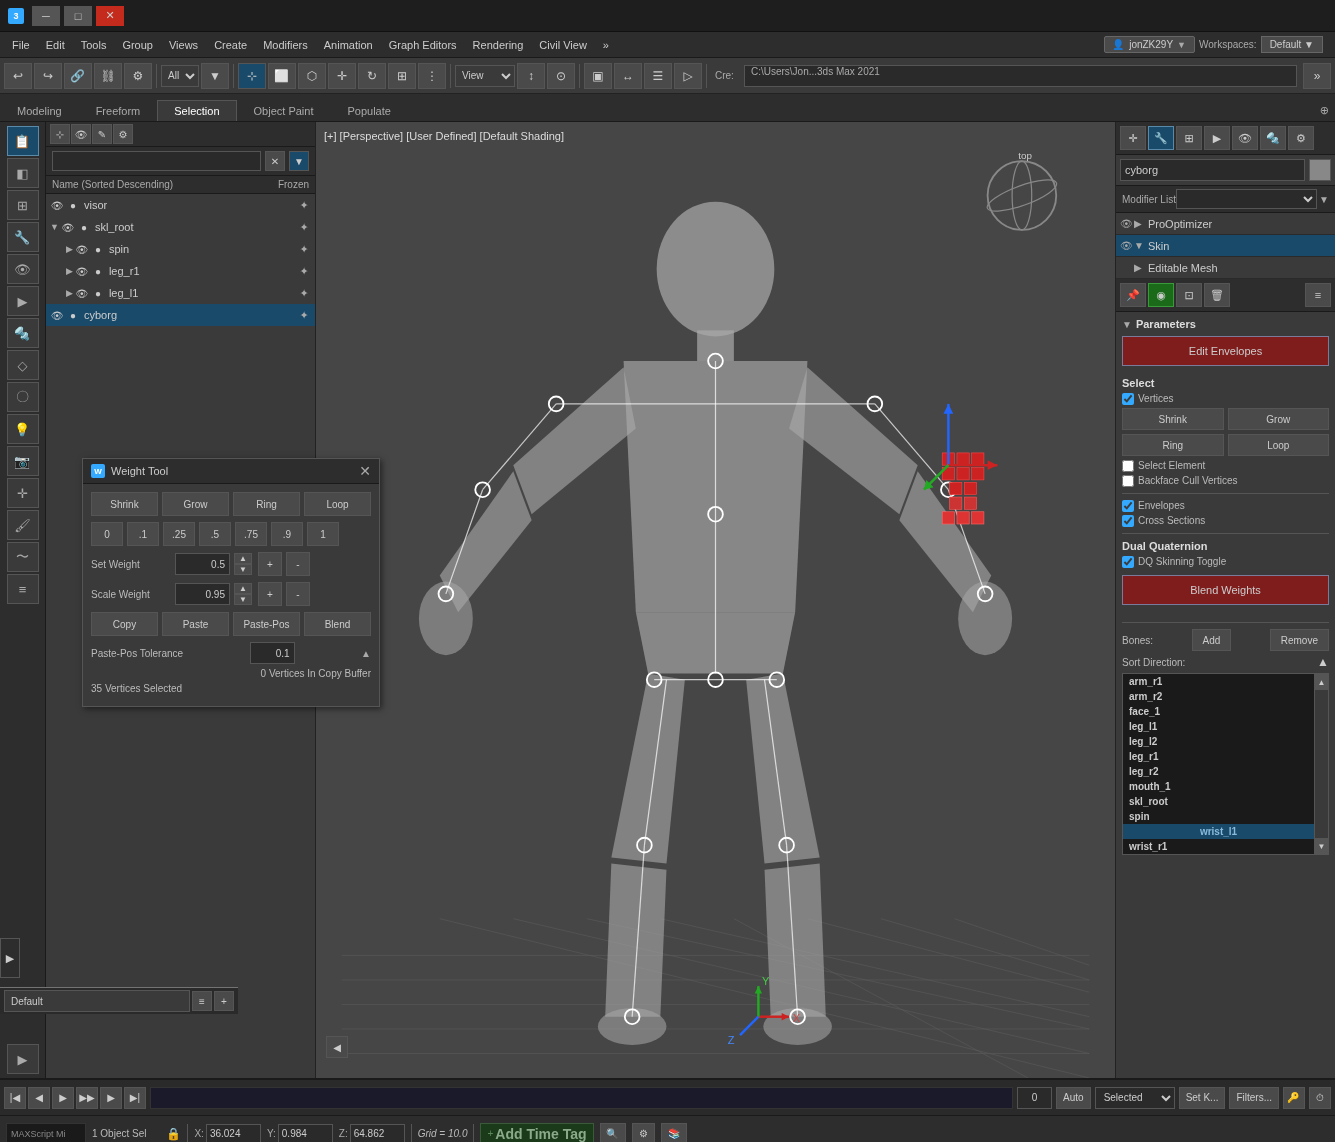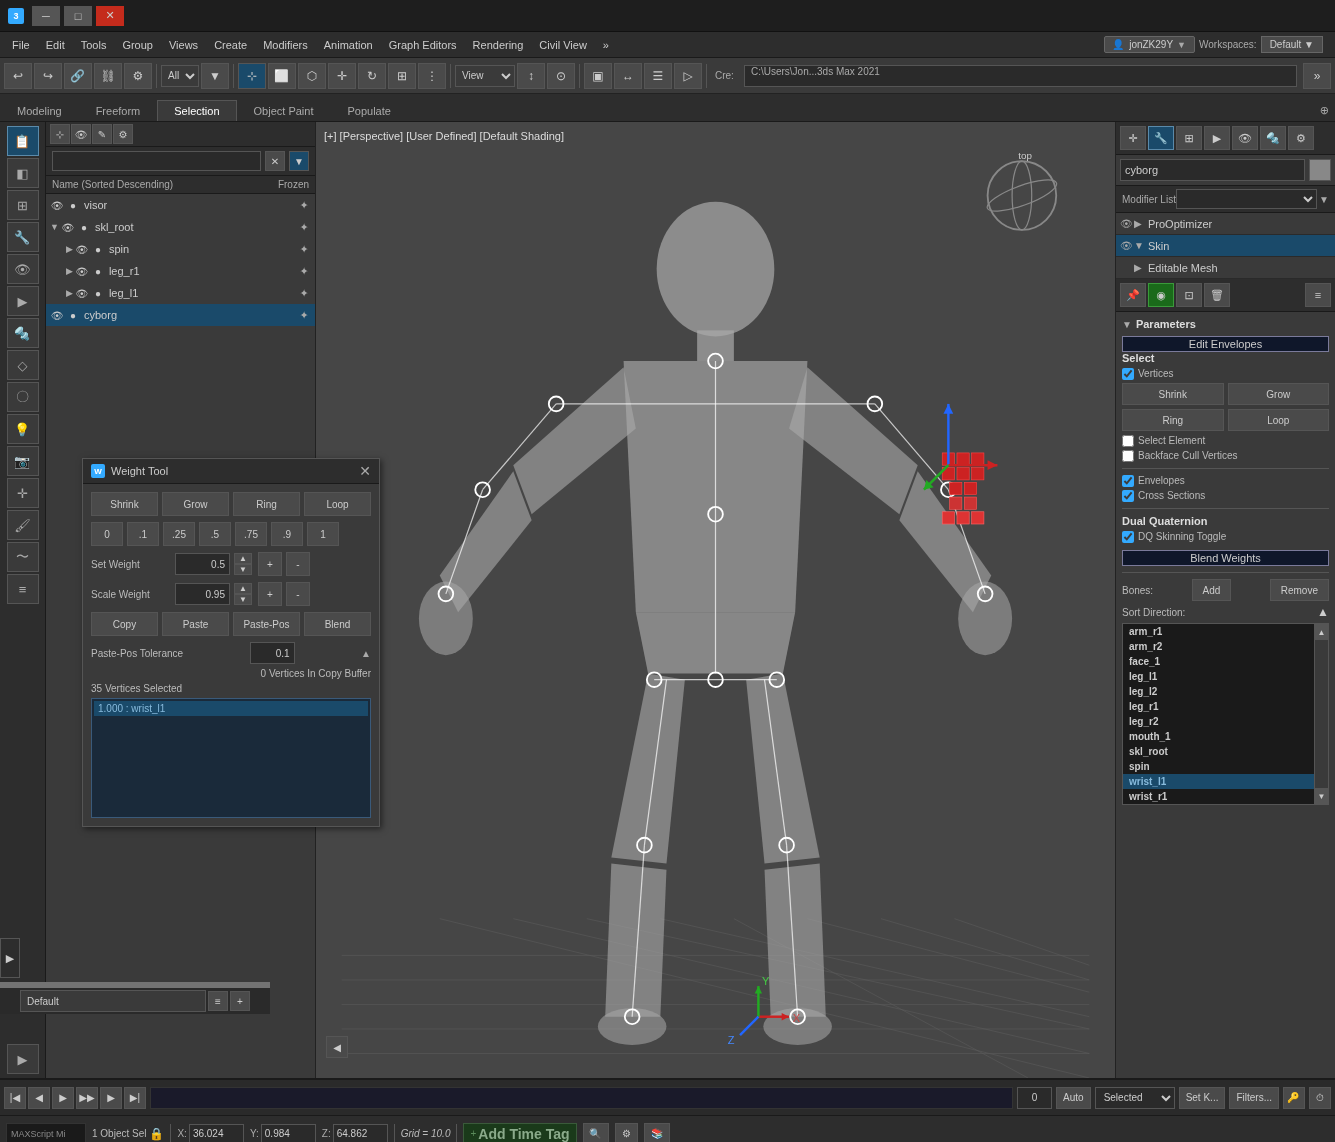--- a/index.html
+++ b/index.html
@@ -93,36 +93,36 @@
     .mod-expand { width: 14px; color: #aaa; font-size: 10px; }
     .mod-name { flex: 1; font-size: 11px; color: #ccc; }
     .mod-toolbar { background: #2d2d2d; padding: 4px; display: flex; gap: 2px; border-bottom: 1px solid #1a1a1a; }
     .mod-btn { width: 26px; height: 24px; background: #4a4a4a; border: 1px solid #555; color: #ccc; font-size: 11px; cursor: pointer; display: flex; align-items: center; justify-content: center; }
     .mod-btn.active { background: #1a6a1a; border-color: #3a9a3a; }
 
     
     .params-section { padding: 6px; }
     .params-header { display: flex; align-items: center; gap: 4px; margin-bottom: 6px; font-size: 11px; font-weight: bold; color: #ddd; }
     .params-collapse { color: #aaa; font-size: 10px; cursor: pointer; }
-    .params-btn { width: 100%; height: 16px; background: #0f172a; border: 1px solid #7a7a9a; color: #ccc; font-size: 11px; cursor: pointer; margin-bottom: 0; }
+    .params-btn { width: 100%; height: 30px; background: #7f1d1d; border: 1px solid #7a7a9a; color: #ccc; font-size: 11px; cursor: pointer; margin-bottom: 11px; }
     .params-sub { font-size: 11px; font-weight: bold; color: #ddd; margin-bottom: 4px; }
     .params-row { display: flex; gap: 4px; margin-bottom: 4px; }
     .params-check-row { display: flex; gap: 4px; margin-bottom: 3px; }
     .params-checkbox { width: 12px; height: 12px; accent-color: #3af; }
     .params-check-label { font-size: 10px; color: #bbb; }
     .params-btn-sm { flex: 1; height: 22px; background: #4a4a4a; border: 1px solid #555; color: #ccc; font-size: 10px; cursor: pointer; }
     .section-divider { height: 1px; background: #555; margin: 6px 0; }
     .bones-row { display: flex; align-items: center; justify-content: space-between; margin-bottom: 4px; }
     .bones-label { font-size: 10px; color: #bbb; }
     .bones-btn { height: 22px; padding: 0 10px; background: #4a4a4a; border: 1px solid #555; color: #ccc; font-size: 10px; cursor: pointer; }
     .sort-row { display: flex; align-items: center; justify-content: space-between; margin-bottom: 4px; }
     .sort-label { font-size: 10px; color: #bbb; }
     .sort-arrow { color: #ccc; font-size: 12px; cursor: pointer; }
     .bones-list-item { padding: 2px 6px; font-size: 10px; color: #ccc; cursor: pointer; }
-    .bones-list-item.selected { background: #1a4a6a; color: #88bbdd; }
+    .bones-list-item.selected { background: #1a4a6a; color: #88bbdd; text-align: center; }
 
     
     #status-bar { background: #2d2d2d; height: 36px; display: flex; align-items: center; padding: 0 6px; gap: 6px; border-top: 1px solid #1a1a1a; font-size: 10px; color: #bbb; }
     .status-btn { height: 22px; padding: 0 6px; background: #4a4a4a; border: 1px solid #555; color: #ccc; font-size: 10px; cursor: pointer; }
     .status-coord { display: flex; align-items: center; gap: 2px; }
     .coord-label { color: #aaa; }
     .coord-input { width: 55px; height: 20px; background: #2a2a2a; border: 1px solid #555; color: #ccc; font-size: 10px; padding: 0 3px; }
     .status-sep { width: 1px; height: 20px; background: #555; }
     .playback-btn { width: 22px; height: 22px; background: #4a4a4a; border: 1px solid #555; color: #ccc; cursor: pointer; display: flex; align-items: center; justify-content: center; font-size: 10px; }
     .selected-combo { height: 22px; background: #2a2a2a; border: 1px solid #555; color: #ccc; font-size: 10px; padding: 0 4px; width: 80px; }
@@ -314,21 +314,21 @@
           <span class="row-icon">👁</span>
           <span class="row-icon">●</span>
         </div>
         <span class="row-name">cyborg</span>
         <span class="row-freeze">✦</span>
       </div>
     </div>
 
     <div style="position:absolute; left:0; bottom:100px; width:20px; height:40px; background:#2d2d2d; border:1px solid #555; display:flex; align-items:center; justify-content:center; cursor:pointer;">▶</div>
 
-    <div style="position:absolute; bottom:64px; left:0; width:270px; display:flex; align-items:center; gap:2px; padding:2px 20px; background:#2a2a2a; border-top:6px solid #737373;">
+    <div style="position:absolute; bottom:64px; left:0; width:238px; display:flex; align-items:center; gap:2px; padding:2px 4px; background:#2a2a2a; border-top:1px solid #737373;">
       <div style="flex:1; height:22px; background:#3a3a3a; border:1px solid #555; display:flex; align-items:center; padding:0 6px; font-size:10px; color:#ccc;">Default</div>
       <button class="scene-toolbar-btn">≡</button>
       <button class="scene-toolbar-btn">+</button>
     </div>
   </div>
 
   <div id="viewport" style="position:relative; flex:1; background: #464646; overflow:hidden;">
     <div id="viewport-header">
       <span>[+] [Perspective] [User Defined] [Default Shading]</span>
     </div>
@@ -658,23 +658,20 @@
     <div style="display:flex;align-items:center;justify-content:space-between;margin-bottom:4px;">
       <span style="font-size:10px;color:#bbb;">Paste-Pos Tolerance</span>
       <input class="wt-input" type="text" value="0.1" style="width: 45px;">
       <span style="font-size:10px;color:#aaa;cursor:pointer;">▲</span>
     </div>
 
     <div class="wt-info">0 Vertices In Copy Buffer</div>
 
     <div class="wt-vertices-count">35 Vertices Selected</div>
 
-    <div class="wt-bone-list">
-      <div class="wt-bone-item">1.000 : wrist_l1</div>
-    </div>
   </div>
 </div>
 
 <div style="background:#2d2d2d; border-top:1px solid #1a1a1a;">
 
   <div style="display:flex; align-items:center; height:36px; padding:0 4px; gap:4px; background:#2a2a2a; border-top:1px solid #1a1a1a;">
 
     <div style="display:flex;gap:2px;align-items:center;">
       <button class="playback-btn">|◀</button>
       <button class="playback-btn">◀</button>
@@ -702,21 +699,21 @@
     <button class="playback-btn">⏱</button>
   </div>
 
   <div id="status-bar">
 
     <div style="width:80px;height:22px;background:#1a1a1a;border:1px solid #333;overflow:hidden;display:flex;align-items:center;padding:0 4px;">
       <span style="font-size:9px;color:#888;">MAXScript Mi</span>
     </div>
 
 
-    <div style="display:flex;align-items:center;gap:3px;">
+    <div style="display:flex;align-items:center;gap:20px;">
       <span style="font-size:10px;color:#bbb;">1 Object Sel</span>
       <span style="color:#aaa;font-size:12px;">🔒</span>
     </div>
 
     <div class="status-sep"></div>
 
     <div class="status-coord">
       <span class="coord-label">X:</span>
       <input class="coord-input" type="text" value="36.024" style="">
     </div>

